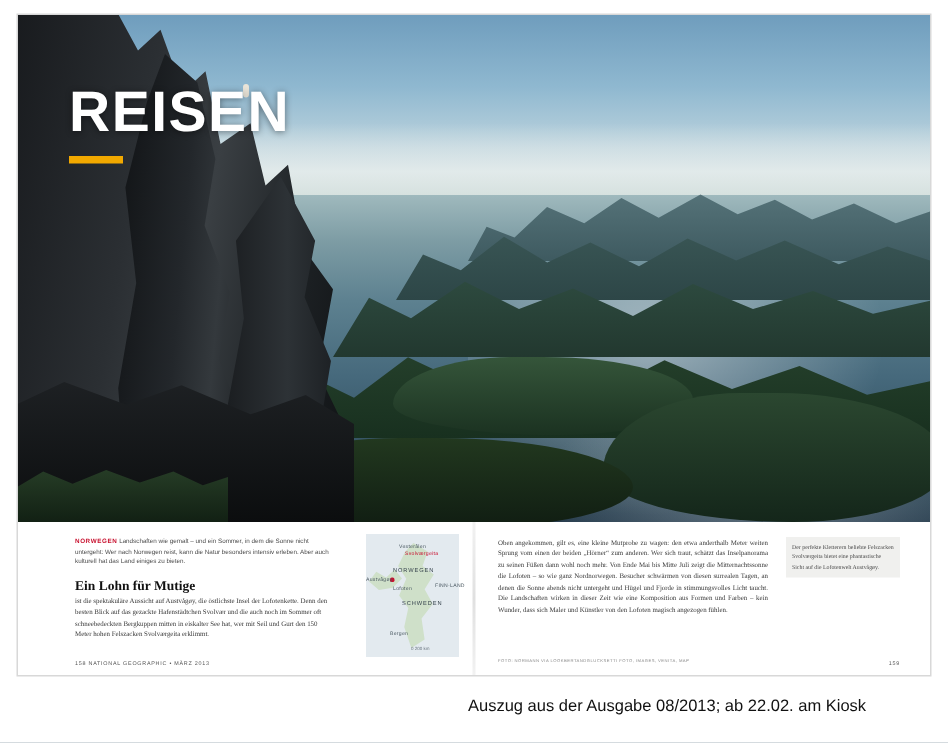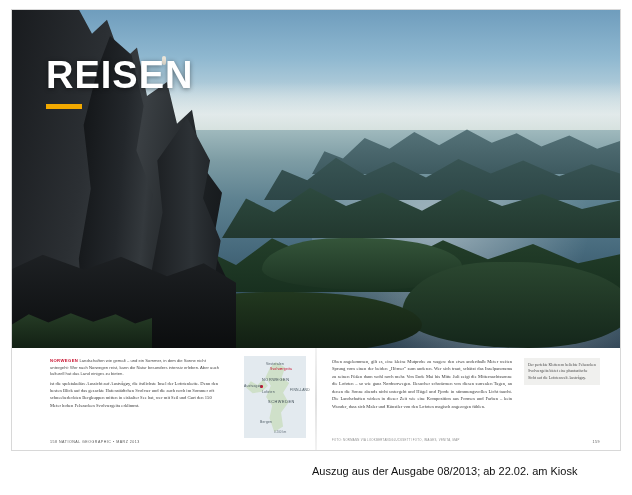--- a/index.html
+++ b/index.html
@@ -319,20 +319,21 @@
     </div>
 
     <div class="textarea">
       <div class="gutter"></div>
 
       <div class="col col-a">
         <div class="caption-lead">
           <span class="nor">NORWEGEN</span>
           <span>Landschaften wie gemalt – und ein Sommer, in dem die Sonne nicht untergeht: Wer nach Norwegen reist, kann die Natur besonders intensiv erleben. Aber auch kulturell hat das Land einiges zu bieten.</span>
         </div>
+        <div class="headline">Ein Lohn für Mutige</div>
         <div class="body-a">ist die spektakuläre Aussicht auf Austvågøy, die östlichste Insel der Lofotenkette. Denn den besten Blick auf das gezackte Hafenstädtchen Svolvær und die auch noch im Sommer oft schneebedeckten Bergkuppen mitten in eiskalter See hat, wer mit Seil und Gurt den 150 Meter hohen Felszacken Svolværgeita erklimmt.</div>
       </div>
 
       <div class="col col-b">
         <div class="map-box">
           <div class="map-water"></div>
           <div class="map-island"></div>
           <div class="map-land"></div>
           <div class="map-dot" style="left:16px; top:29px;"></div>
           <div class="map-label" style="left:22px; top:6px;">Vesterålen</div>

